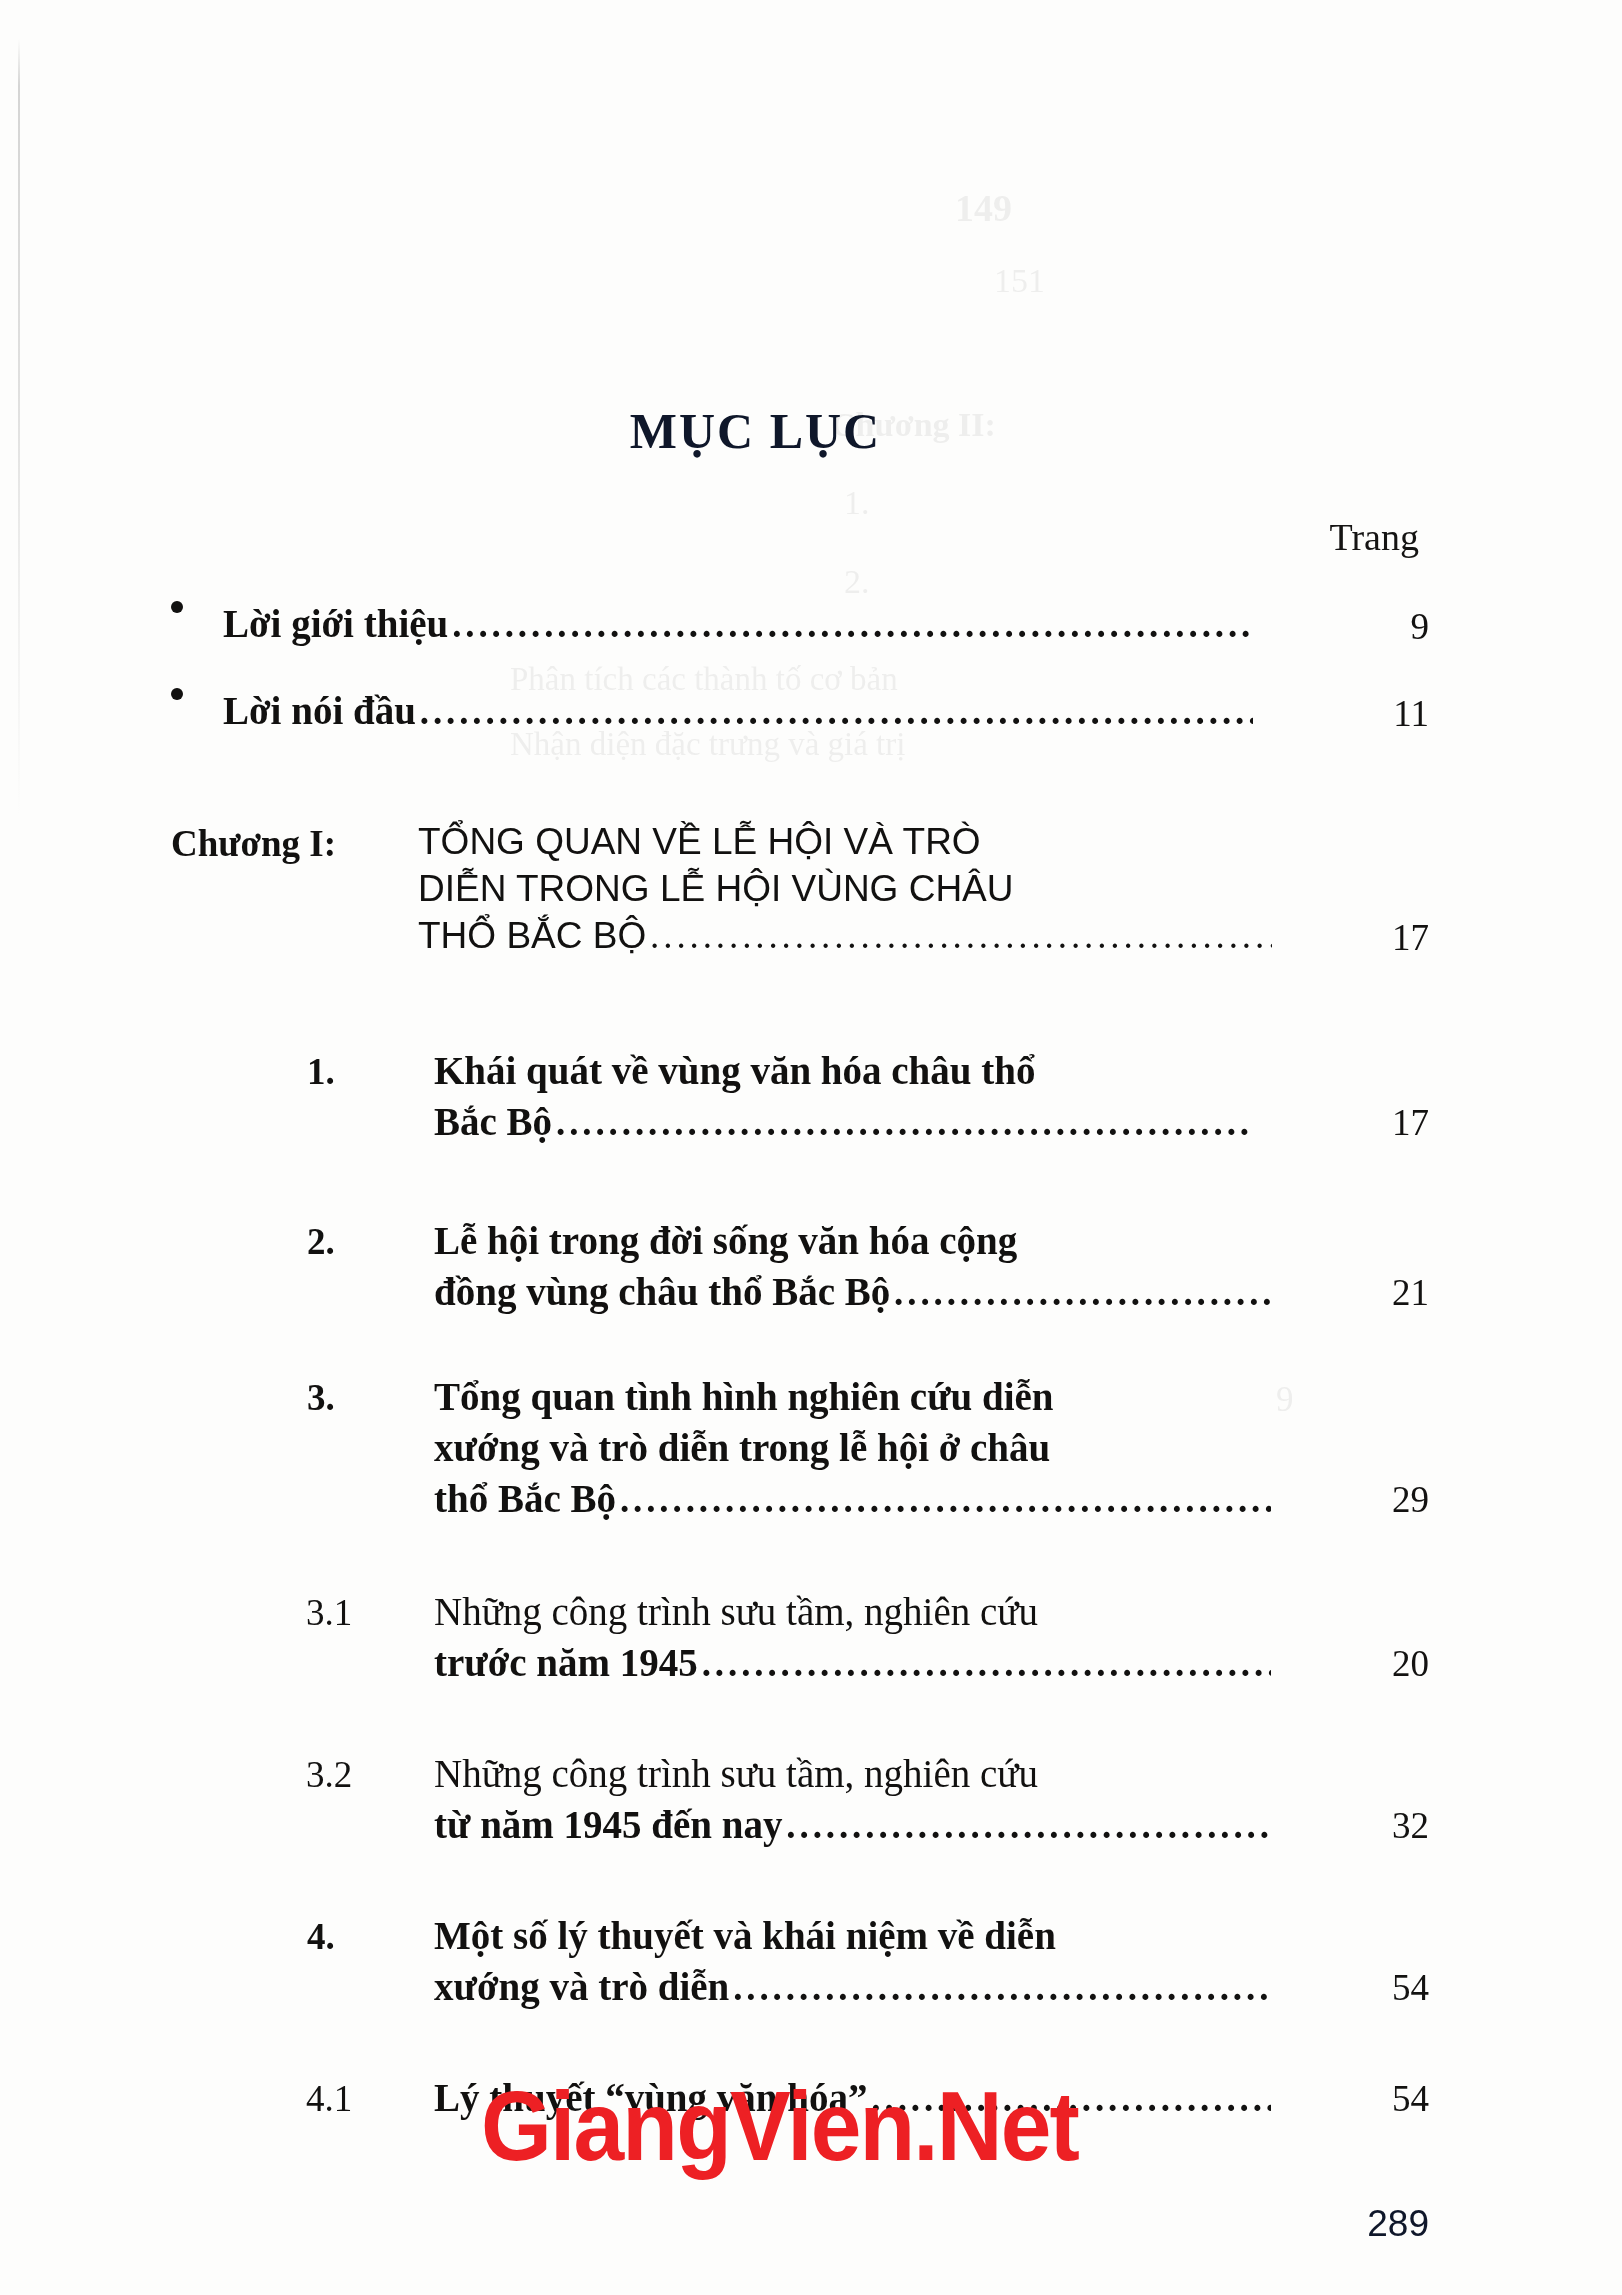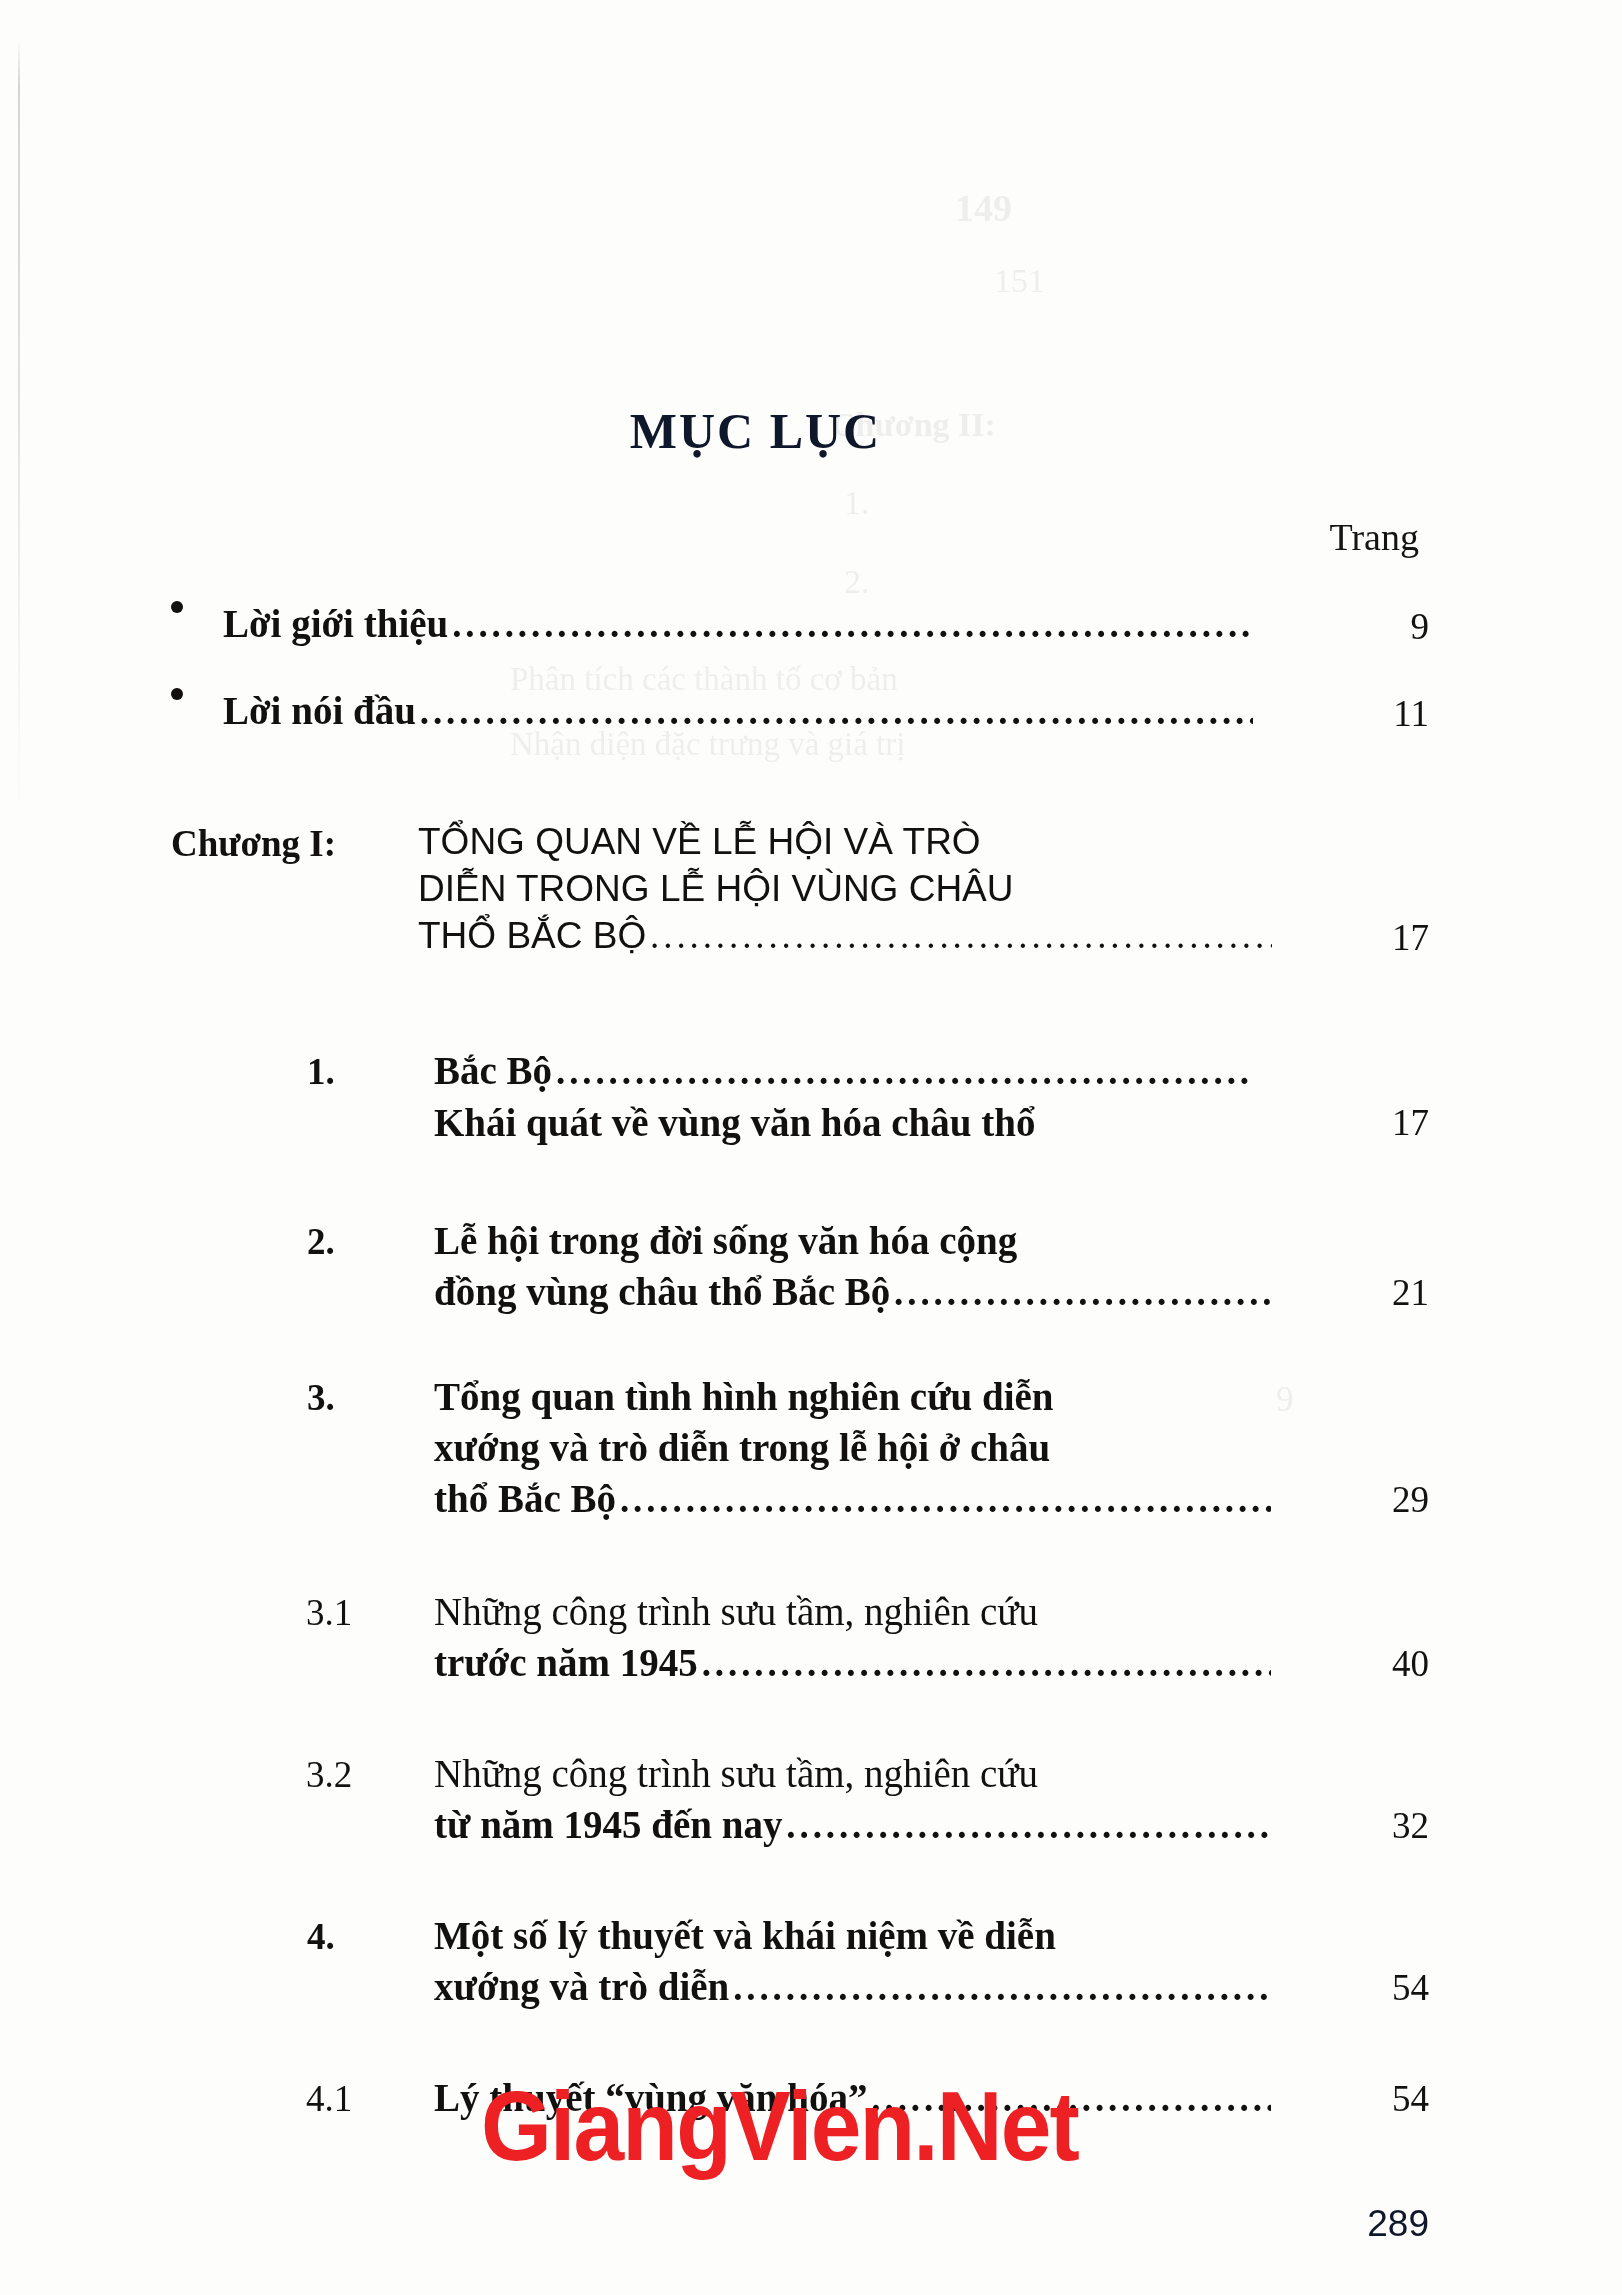--- a/index.html
+++ b/index.html
@@ -283,29 +283,29 @@
             <span class="dots">.........................................................</span>
           </span>
         </span>
       </div>
       <div class="pageno" style="top:98px;">17</div>
     </div>
 
     <div class="row lvl1" style="top:1045px;">
       <div class="num" style="top:5.2px;">1.</div>
       <div class="body">
+        <span class="cline just">
+            <span>Khái quát về vùng văn hóa châu thổ</span>
+          </span>
         <span class="cline">
           <span class="lead-line">
             <span class="txt">Bắc Bộ</span>
             <span class="dots">.....................................................</span>
           </span>
         </span>
-        <span class="cline just">
-            <span>Khái quát về vùng văn hóa châu thổ</span>
-          </span>
       </div>
       <div class="pageno" style="top:56px;">17</div>
     </div>
 
     <div class="row lvl1" style="top:1215px;">
       <div class="num" style="top:5.2px;">2.</div>
       <div class="body">
         <span class="cline just">
             <span>Lễ hội trong đời sống văn hóa cộng</span>
           </span>
@@ -344,21 +344,21 @@
         <span class="cline just">
             <span>Những công trình sưu tầm, nghiên cứu</span>
           </span>
         <span class="cline">
           <span class="lead-line">
             <span class="txt">trước năm 1945</span>
             <span class="dots">.........................................................</span>
           </span>
         </span>
       </div>
-      <div class="pageno" style="top:56px;">40</div>
+      <div class="pageno" style="top:56px;">20</div>
     </div>
 
     <div class="row lvl2" style="top:1748px;">
       <div class="num" style="top:5.2px;">3.2</div>
       <div class="body">
         <span class="cline just">
             <span>Những công trình sưu tầm, nghiên cứu</span>
           </span>
         <span class="cline">
           <span class="lead-line">

